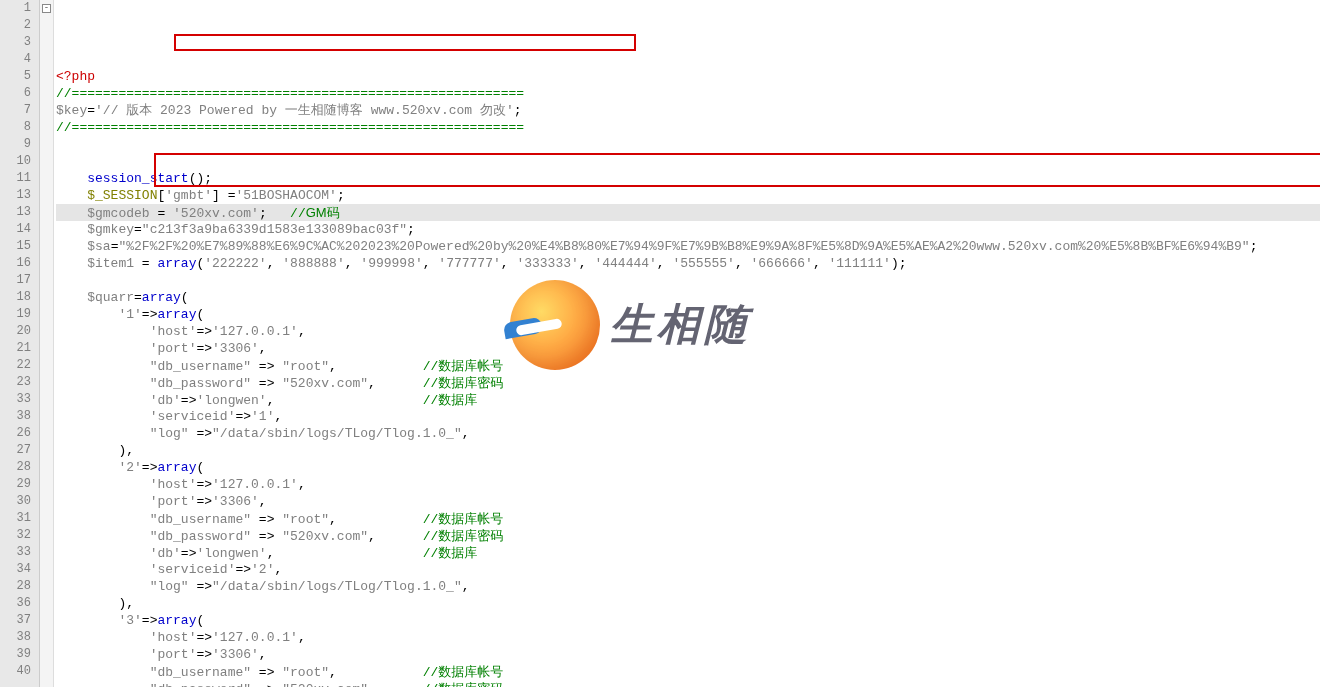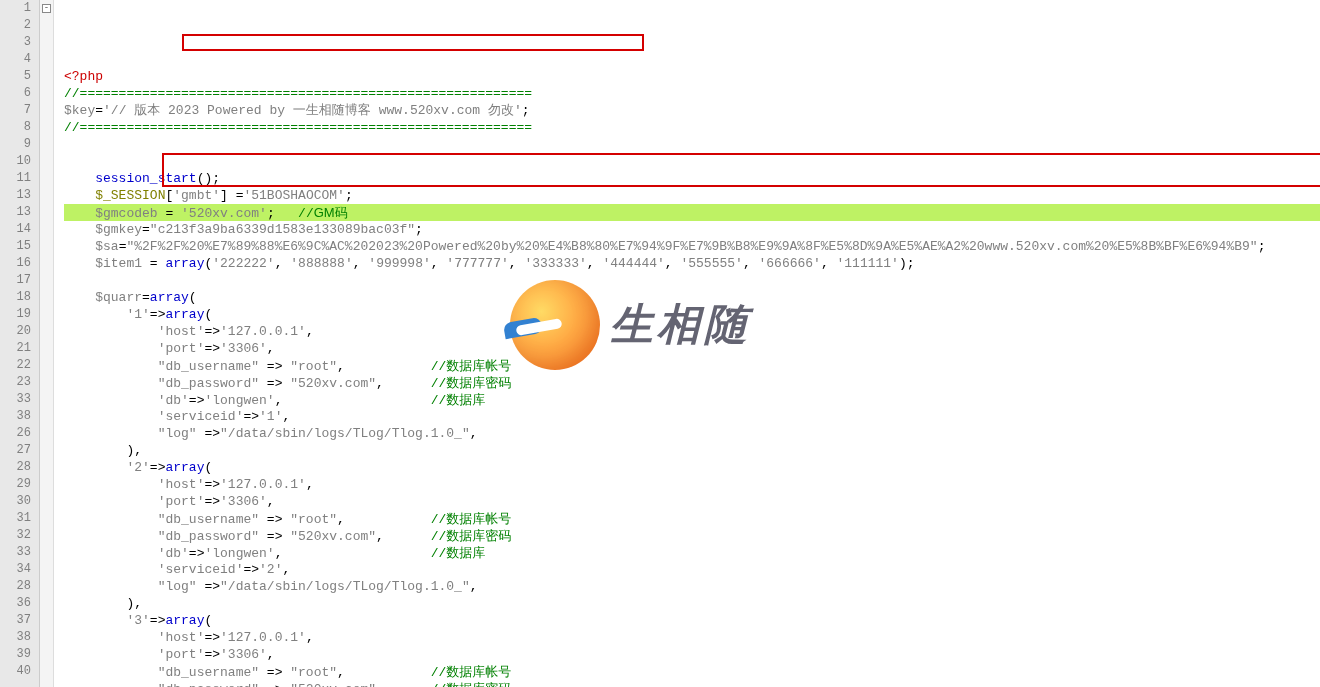--- a/index.html
+++ b/index.html
@@ -51,24 +51,23 @@
   font-size: 9px;
   background: #fff;
   color: #555;
 }
 .code {
   flex: 1;
   line-height: 17px;
   white-space: pre;
   padding-left: 2px;
   position: relative;
-  margin-left: 8px;
 }
 .code .line { height: 17px; }
-.hl-line { background: #bef264; }
+.hl-line { background: #e5e5e5; }
 .red-box1 {
   position: absolute;
   border: 2px solid #d40000;
   left: 120px; top: 34px;
   width: 462px; height: 17px;
   pointer-events: none;
 }
 .red-box2 {
   position: absolute;
   border: 2px solid #d40000;

